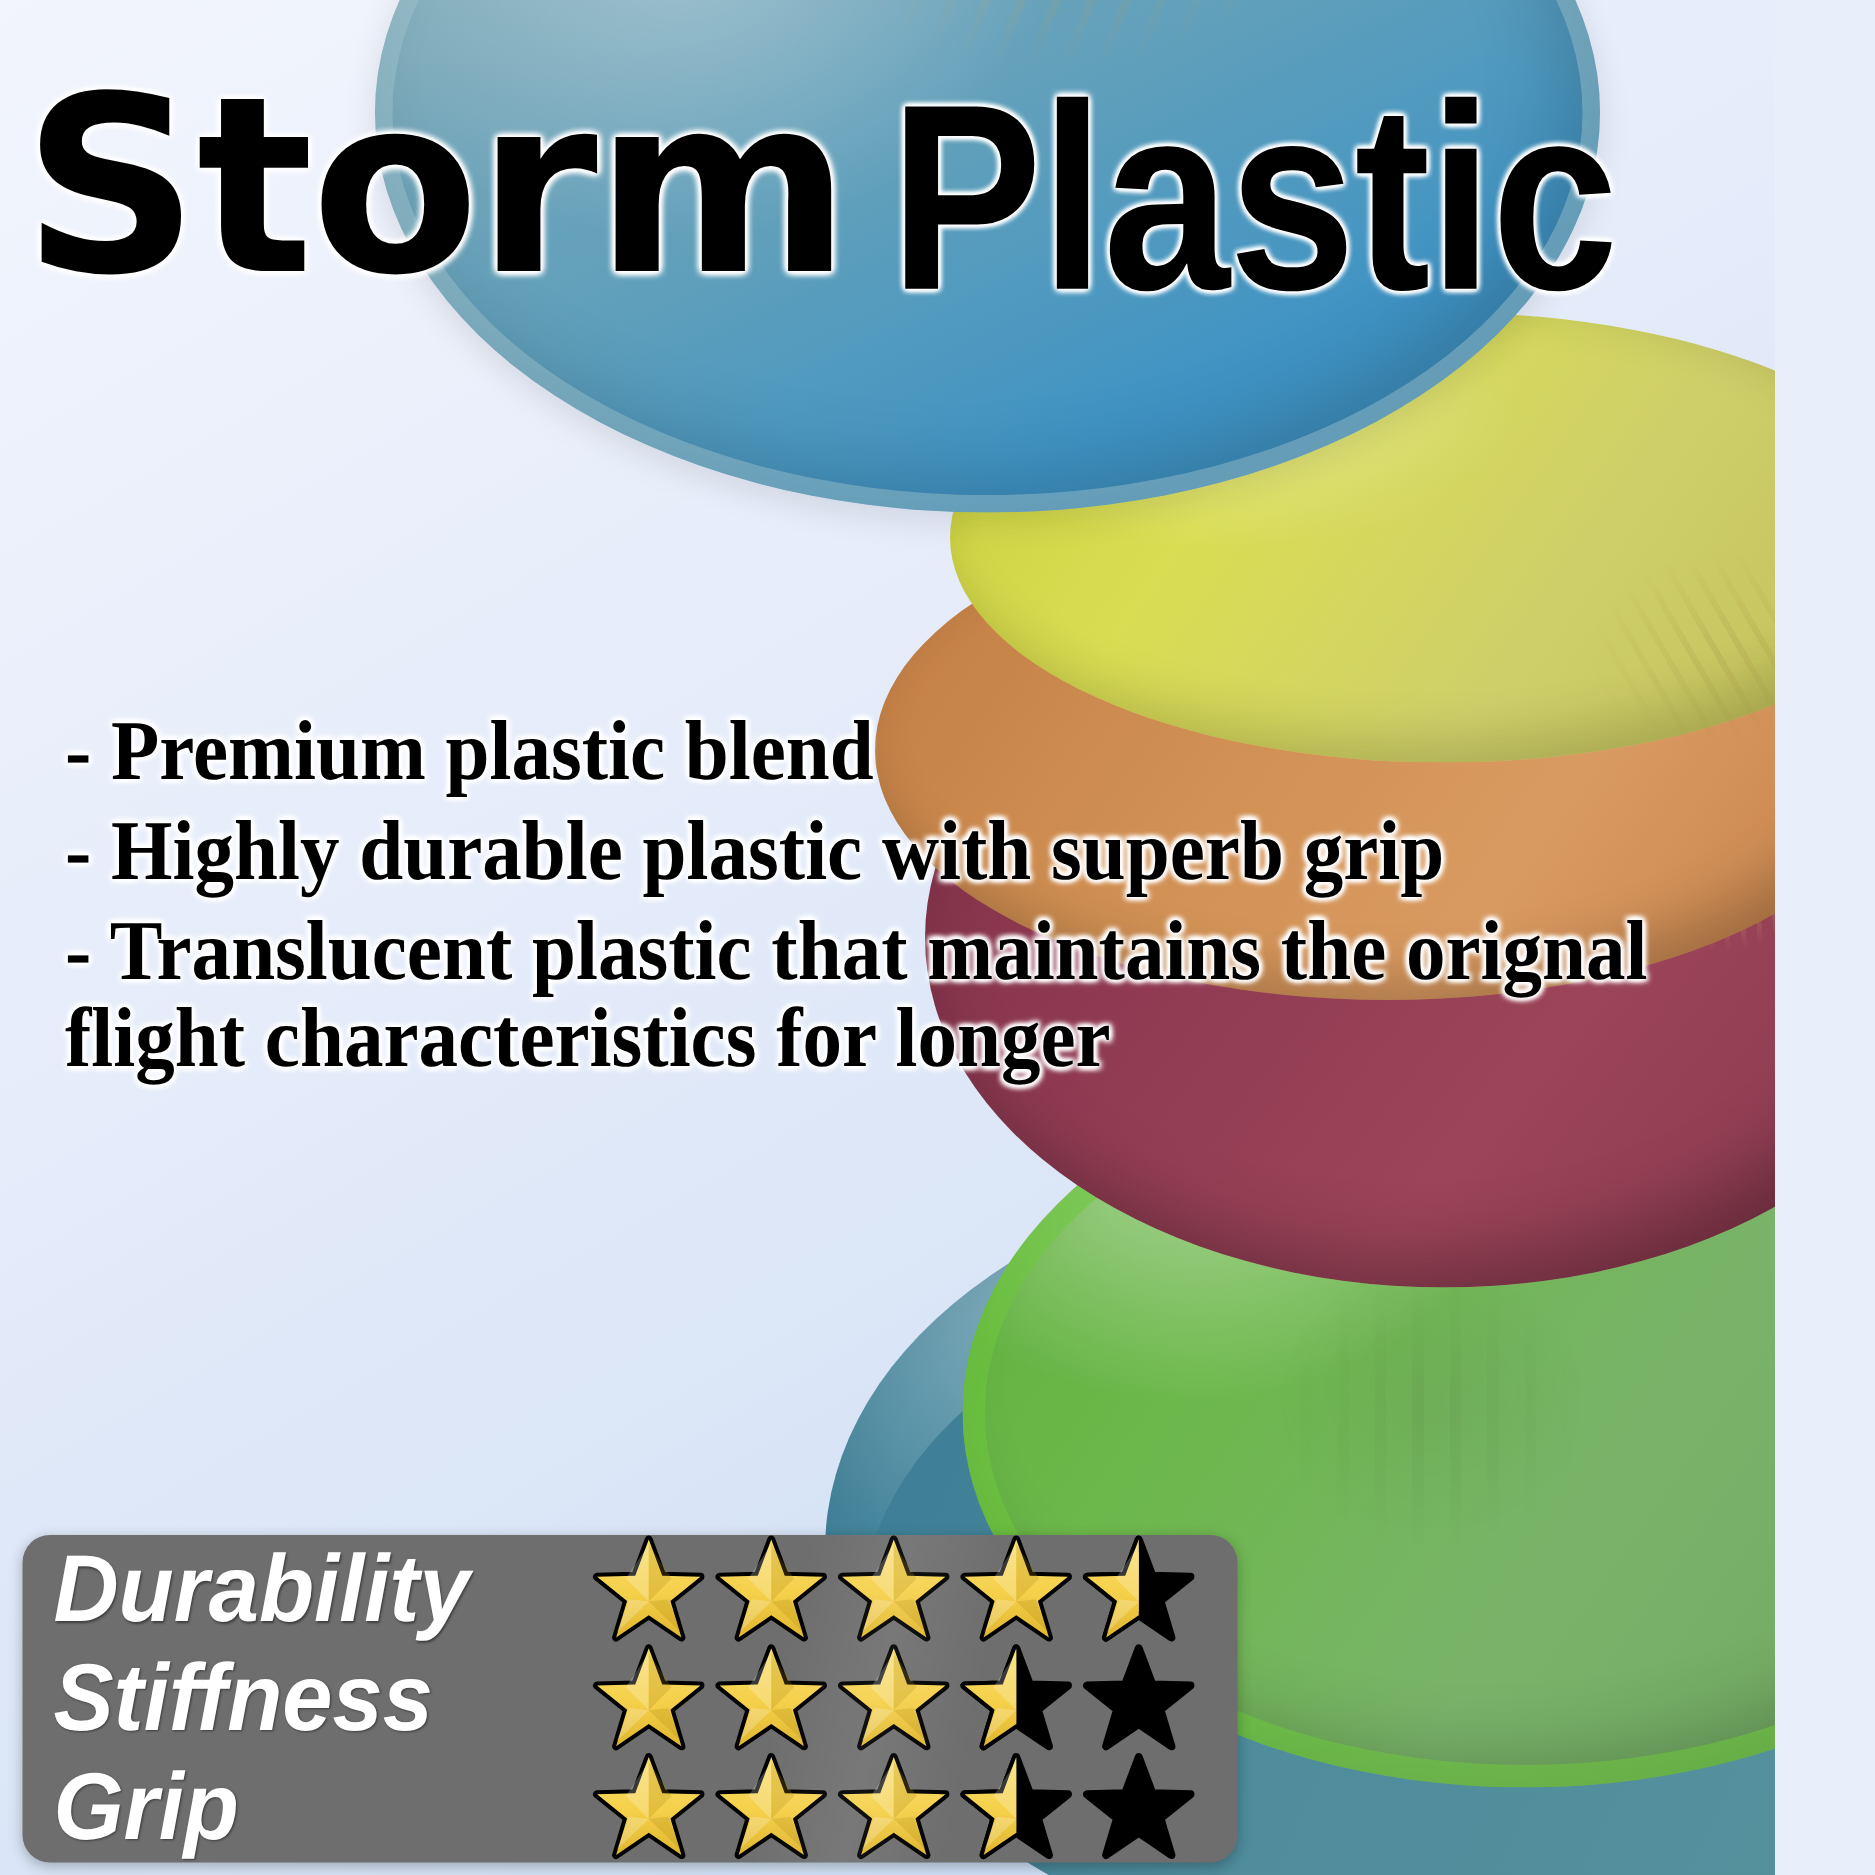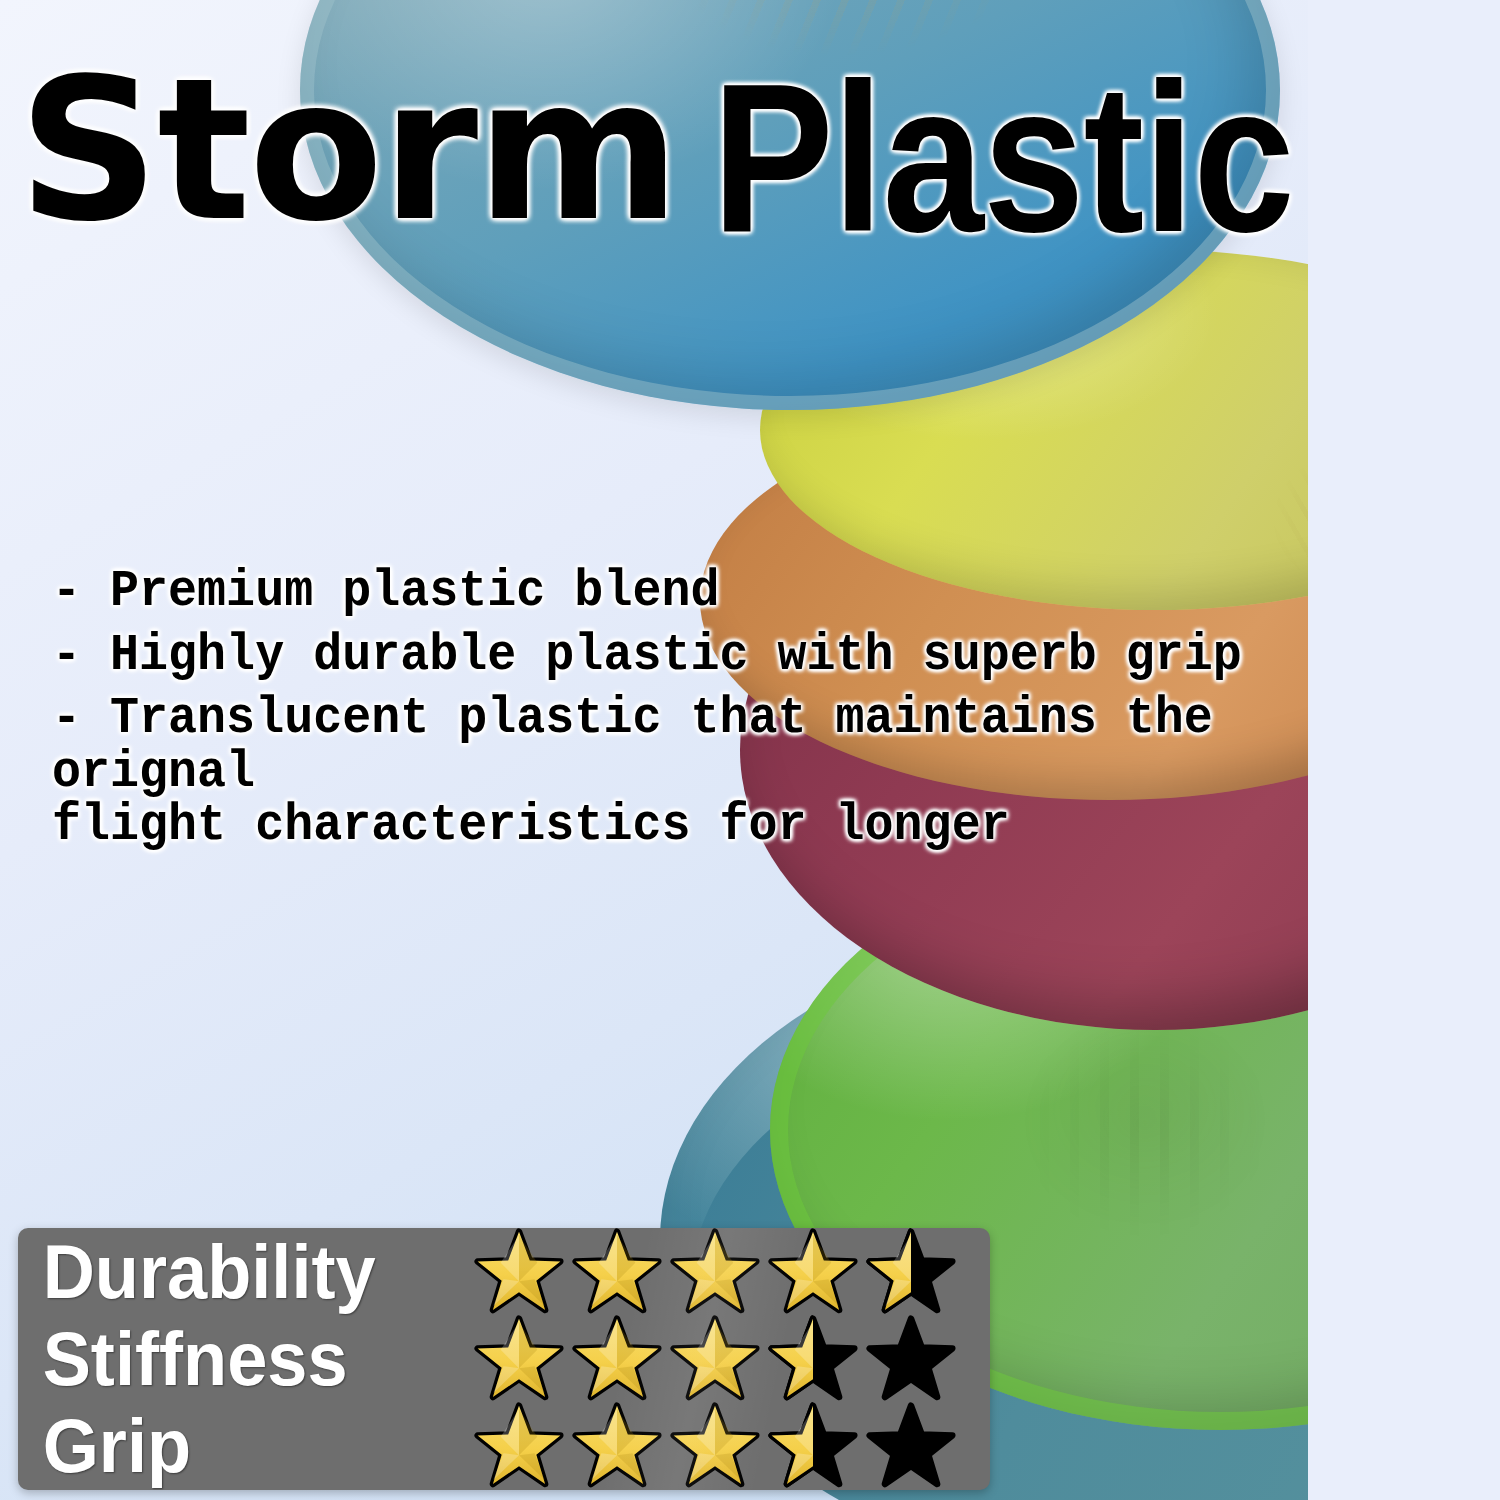--- a/index.html
+++ b/index.html
@@ -2,21 +2,21 @@
 <html><head>
 <meta charset="utf-8">
 <style>
   html,body{margin:0;padding:0;}
   body{
     width:1500px;height:1500px;overflow:hidden;
     font-family:"Liberation Sans", sans-serif;
     background:#e9eefb;
   }
   #stage{
-    position:relative;width:1308px;height:1500px;overflow:hidden;
+    position:relative;width:1420px;height:1500px;overflow:hidden;
     background:linear-gradient(150deg,#f2f5fd 0%,#e6ecfa 38%,#dbe6f7 62%,#c6dcf3 100%);
   }
 
   
   .discs{position:absolute;inset:0;overflow:hidden;}
   .disc{position:absolute;border-radius:50%;}
 
   
   .disc-blue-bottom{
     left:660px;top:930px;width:900px;height:620px;
@@ -128,41 +128,42 @@
   .title-plastic{
     font-family:"Liberation Sans Narrow","Liberation Sans", sans-serif;
     font-weight:700;font-size:212px;letter-spacing:-1px;
     transform:scaleX(.86);transform-origin:left center;
   }
 
   
   .bullets{
     position:absolute;left:52px;top:565px;width:1420px;
     z-index:20;pointer-events:none;
-    font-family:Liberation Mono, monospace;
-    font-weight:700;font-size:52px;line-height:1.03;color:#000;
+    font-family:Liberation Serif, serif;
+    font-weight:700;font-size:68px;line-height:1.03;color:#000;
   }
   .bullet{
     margin:0 0 10px 0;
     transform:scaleX(.93);transform-origin:left top;
     text-shadow:
       0 0 3px #fff, 0 0 4px #fff, 0 0 7px #fff,
       2px 2px 4px rgba(255,255,255,.95), -2px -2px 4px rgba(255,255,255,.95),
       2px -2px 4px rgba(255,255,255,.9), -2px 2px 4px rgba(255,255,255,.9);
     white-space:pre-line;
   }
 
   
   .ratings{
     position:absolute;left:18px;top:1228px;width:972px;height:262px;
-    background:#6e6e6e;border-radius:10px;
+    background:#6e6e6e;border-radius:22px;
     box-shadow:0 3px 10px rgba(0,0,0,.25);
     z-index:30;
     padding:0;box-sizing:border-box;
     overflow:hidden;
+    font-style:italic;
   }
   .rating-row{
     display:flex;align-items:center;height:87px;
   }
   .rating-label{
     width:455px;box-sizing:border-box;padding-left:26px;
     color:#fff;
     font-family:"Liberation Sans Narrow","Liberation Sans", sans-serif;
     font-weight:700;font-size:76px;line-height:1;
     white-space:nowrap;

